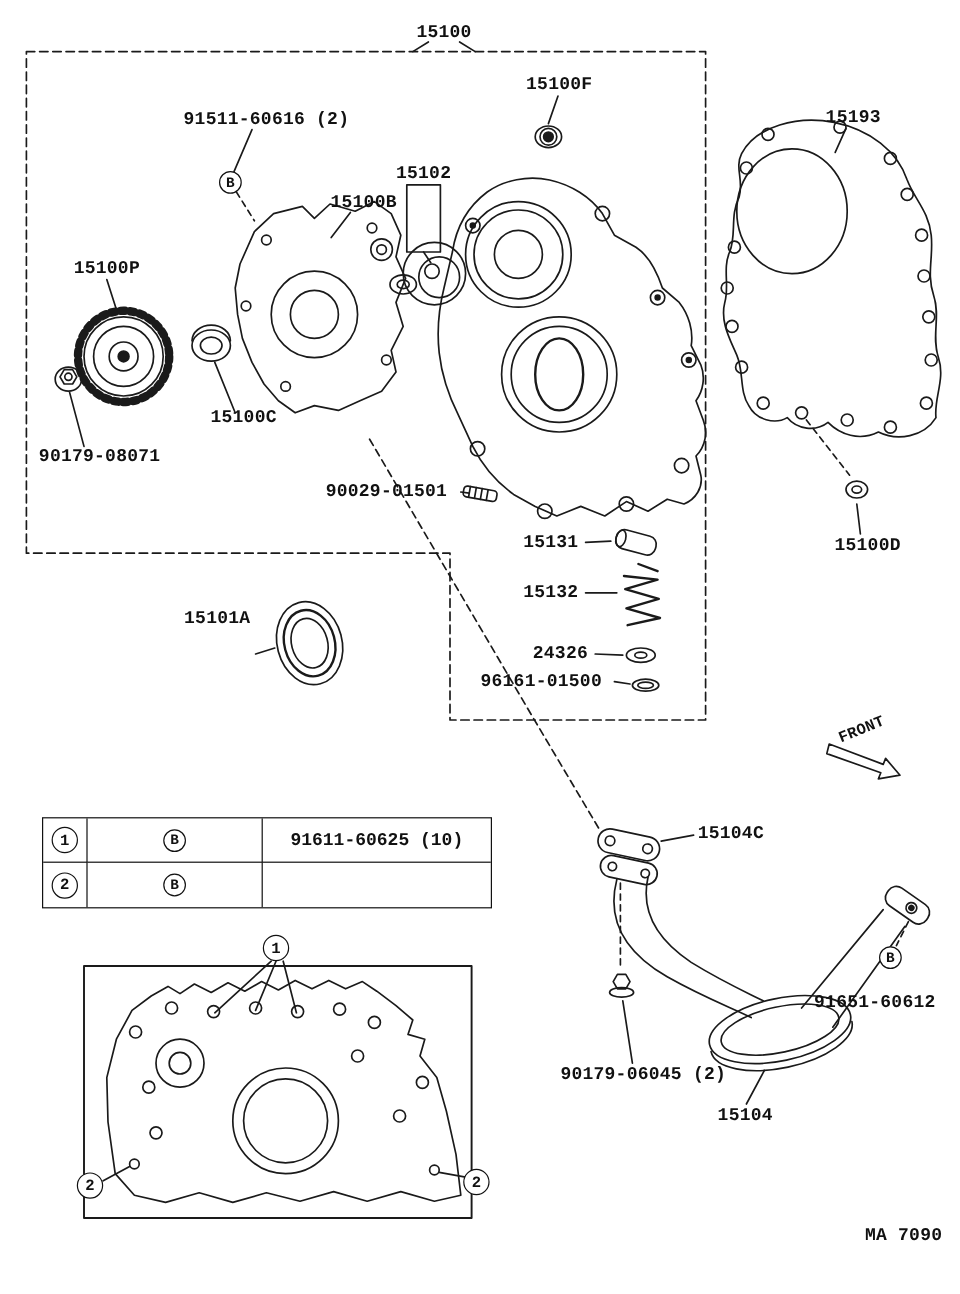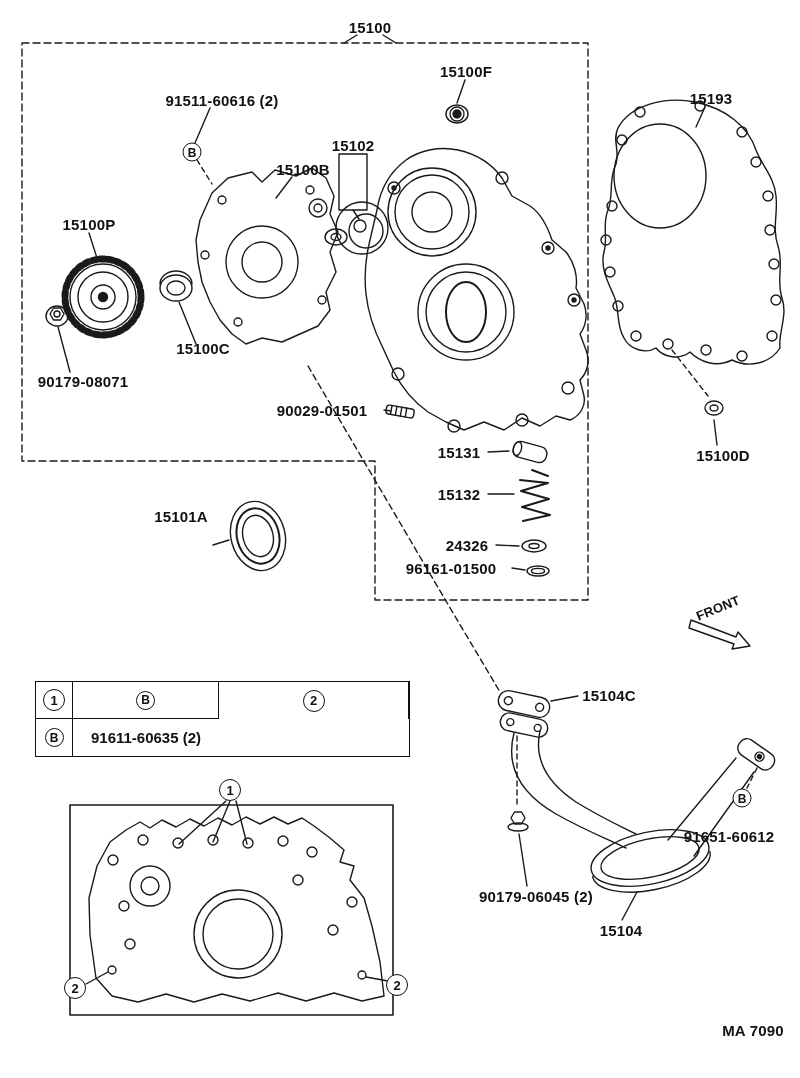--- a/index.html
+++ b/index.html
@@ -1,18 +1,18 @@
 <!DOCTYPE html>
 <html><head>
 <meta charset="utf-8">
 <style>
   html,body{margin:0;padding:0;background:#fff;}
   .stage{
     position:relative;width:800px;height:1078px;background:#fff;
-    font-family:Liberation Sans, sans-serif;color:#111;overflow:hidden;border-radius:19px;
+    font-family:Liberation Mono, monospace;color:#111;overflow:hidden;border-radius:19px;
   }
   .stage svg{position:absolute;left:0;top:0;}
   .lbl{
     position:absolute;transform:translate(-50%,-50%);
     font-size:15px;font-weight:bold;white-space:nowrap;color:#111;
     letter-spacing:0.2px;
   }
   .lbl.front{font-size:13px;transform:translate(-50%,-50%) rotate(-22deg);}
   .circ{
     position:absolute;transform:translate(-50%,-50%);
@@ -292,22 +292,22 @@
 <div class="circ num" style="left:75px;top:988px">2</div>
 <div class="circ num" style="left:397px;top:985px">2</div>
 
 <div class="ftable">
   <div class="cell">
     <div class="circ num">1</div>
   </div>
   <div class="cell">
     <div class="circ b">B</div>
   </div>
+  <div class="cell last-col">91611-60625 (10)</div>
   <div class="cell last-row">
     <div class="circ num">2</div>
   </div>
   <div class="cell last-row">
     <div class="circ b">B</div>
   </div>
-  <div class="cell last-col last-row">91611-60635 (2)</div>
 </div>
 
 </div>
 
 </body></html>

